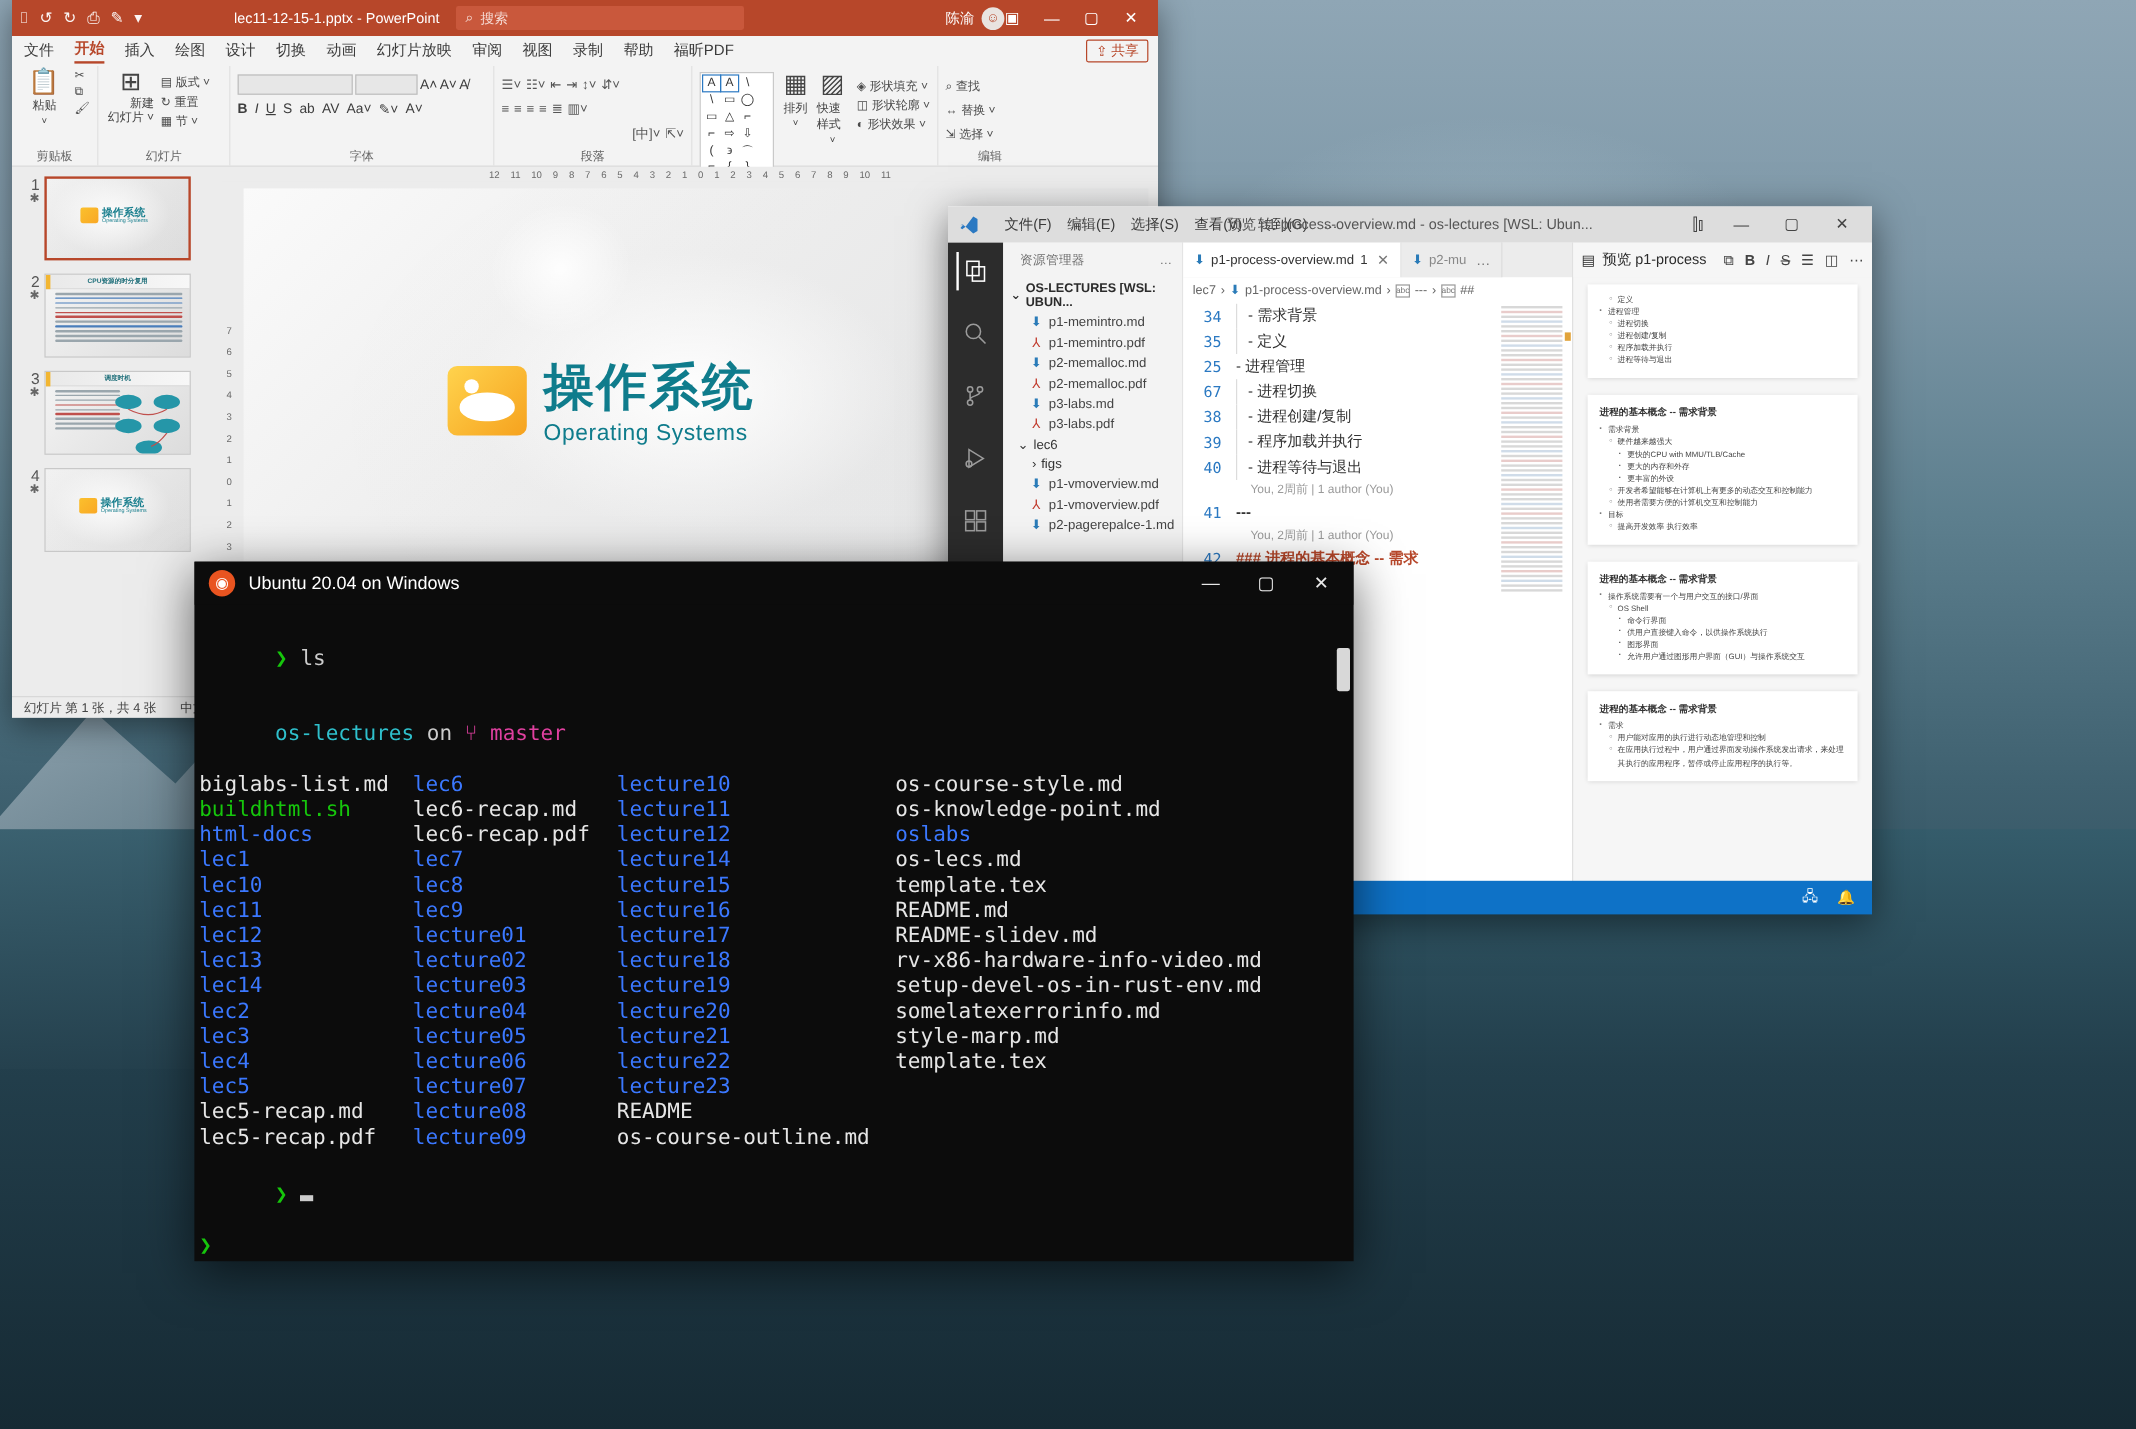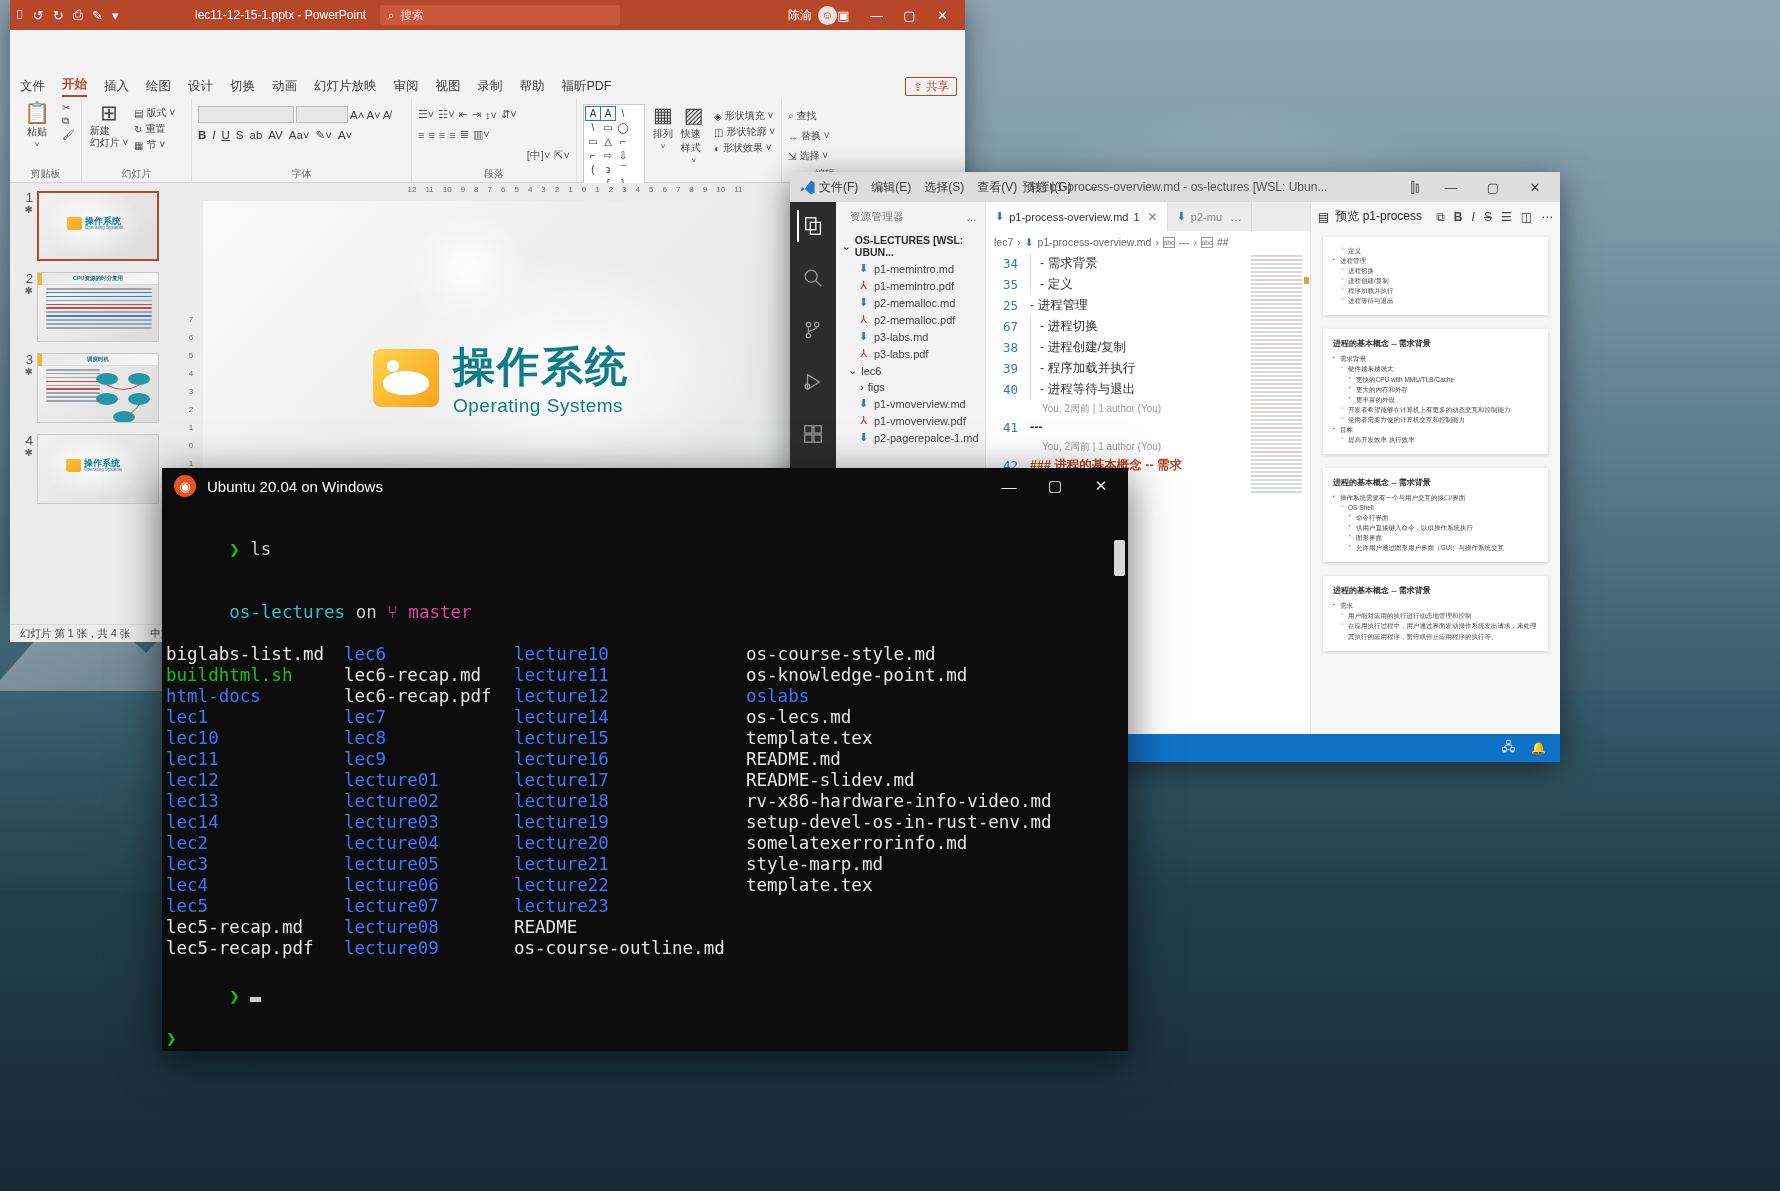--- a/index.html
+++ b/index.html
@@ -52,21 +52,21 @@
   .ppt-title .avatar {
     width:19px;height:19px;border-radius:50%;background:#e9e4e0;color:#b7472a;
     display:flex;align-items:center;justify-content:center;font-size:11px;
   }
   .ppt-title .wbtns { position:absolute; right:6px; display:flex; gap:0px; }
   .ppt-title .wbtns div { width:33px; height:28px; display:flex; align-items:center; justify-content:center; font-size:13px;}
   .ppt-title .deco { position:absolute; right:175px; width:160px; height:28px; opacity:.35;}
 
   .ppt-ribbon-tabs {
     height:25px; background:#f3f3f3; display:flex; align-items:center;
-    padding-left:10px; gap:17px; font-size:12.5px; color:#3b3b3b; position:relative;margin-top:44px;
+    padding-left:10px; gap:17px; font-size:12.5px; color:#3b3b3b; position:relative;
   }
   .ppt-ribbon-tabs .tab.active { color:#b7472a; font-weight:bold; border-bottom:2px solid #b7472a; padding-bottom:2px;}
   .ppt-share {
     position:absolute; right:8px; border:1px solid #b7472a; color:#b7472a;
     padding:1px 7px; font-size:11.5px; border-radius:2px; display:flex; gap:3px; align-items:center;
   }
   .ppt-ribbon {
     height:84px; background:#f3f3f3; border-bottom:1px solid #d4d4d4;
     display:flex; align-items:stretch; font-size:10px; color:#444;
   }
@@ -147,21 +147,21 @@
     height:18px; background:#ececec; border-top:1px solid #d8d8d8;
     display:flex; align-items:center; padding:0 10px; gap:20px; font-size:10.5px; color:#454545;
   }
 
   
   #vscode {
     position:absolute; left:790px; top:172px; width:770px; height:588px;
     background:#f3f3f3; box-shadow:0 8px 30px rgba(0,0,0,.5);
     font-size:11px; color:#333; overflow:hidden;
   }
-  .vs-title { height:30px; background:#dddddd; display:flex; align-items:center; gap:2px; padding:0 8px; position:relative;}
+  .vs-title { height:30px; background:#dddddd; display:flex; align-items:center; gap:20px; padding:0 8px; position:relative;}
   .vs-logo { width:19px; height:19px; display:flex; align-items:center; justify-content:center; color:#2b79c2; font-size:16px; }
   .vs-menu { display:flex; gap:13px; font-size:12px; color:#3b3b3b;}
   .vs-doctitle { position:absolute; left:50%; transform:translateX(-50%); font-size:12px; color:#555; white-space:nowrap;}
   .vs-tbtns { position:absolute; right:4px; display:flex; }
   .vs-tbtns div { width:42px; height:28px; display:flex; align-items:center; justify-content:center; font-size:13px; color:#444;}
   .vs-tbtns .lay { width:30px; font-size:14px; }
 
   .vs-body { display:flex; height:calc(100% - 30px); }
   .vs-activity { width:46px; background:#2c2c2c; display:flex; flex-direction:column; align-items:center; padding-top:8px; gap:20px;}
   .vs-activity .ai { width:32px; height:32px; display:flex; align-items:center; justify-content:center; color:#9b9b9b;}
@@ -324,21 +324,21 @@
             </span>
         </div>
       </div>
       <div class="rlabel">剪贴板</div>
     </div>
 
     <div class="rgrp" style="width:110px">
       <div class="rbody">
         <div class="bigbtn">
           <span class="gi">⊞</span>
-          <span style="text-align:left;line-height:1.15;white-space:pre">新建
+          <span style="text-align:right;line-height:1.15;white-space:pre">新建
 幻灯片 ˅</span>
         </div>
         <div class="smcol" style="padding-top:4px">
           <span class="smbtn">
               <span>▤</span>
               <span>版式 ˅</span>
             </span>
           <span class="smbtn">
               <span>↻</span>
               <span>重置</span>

